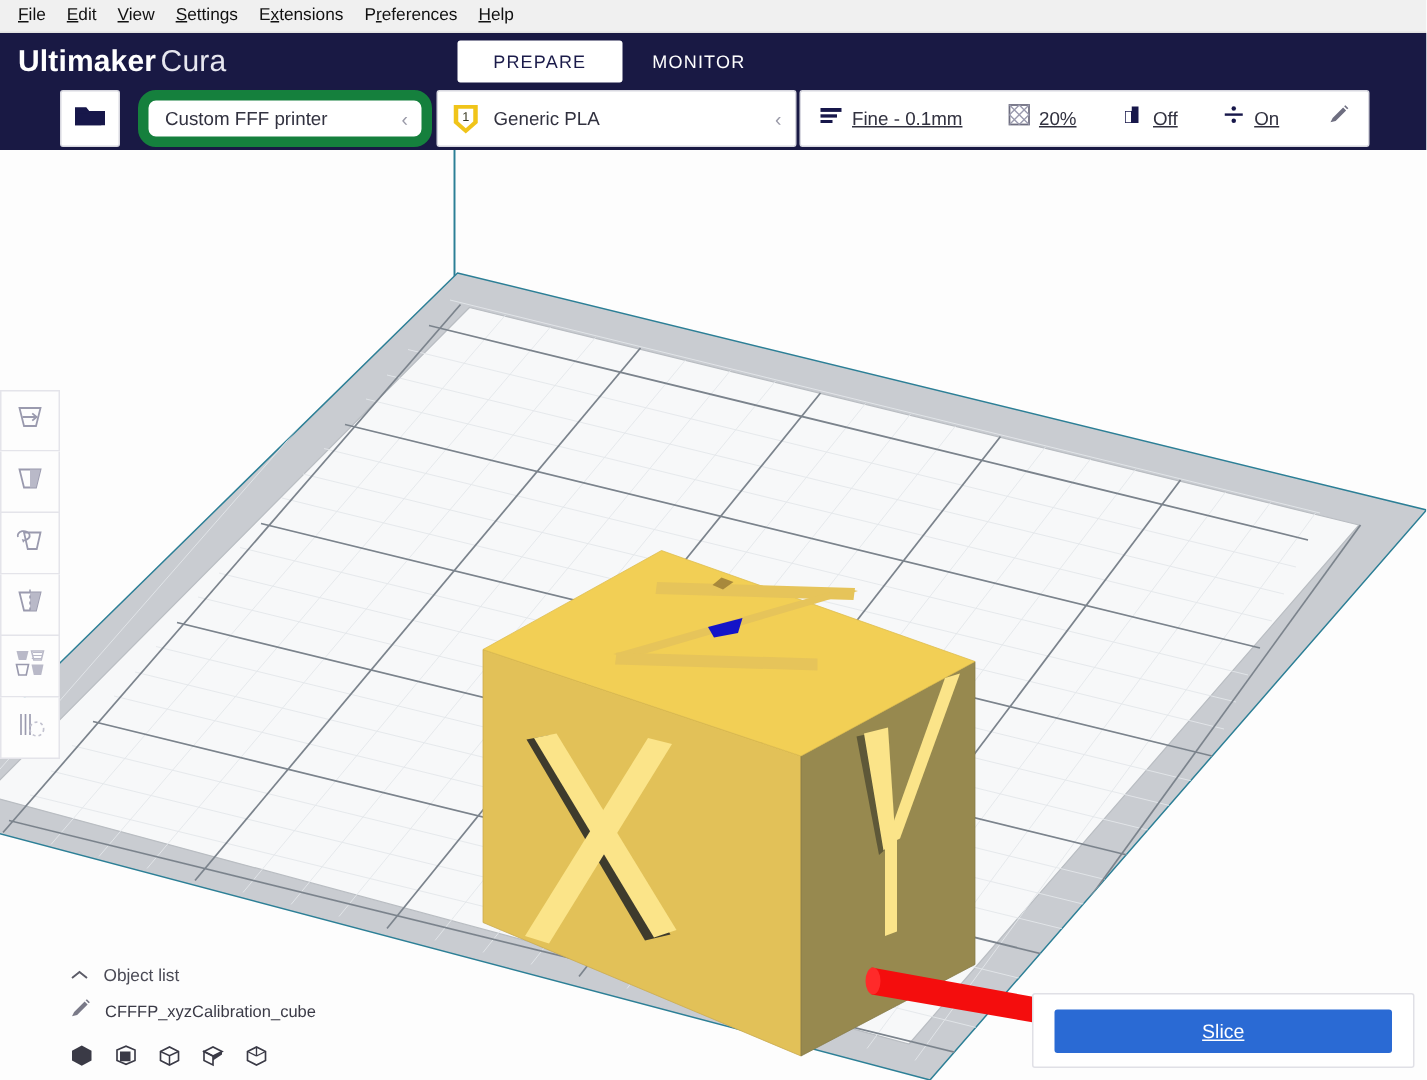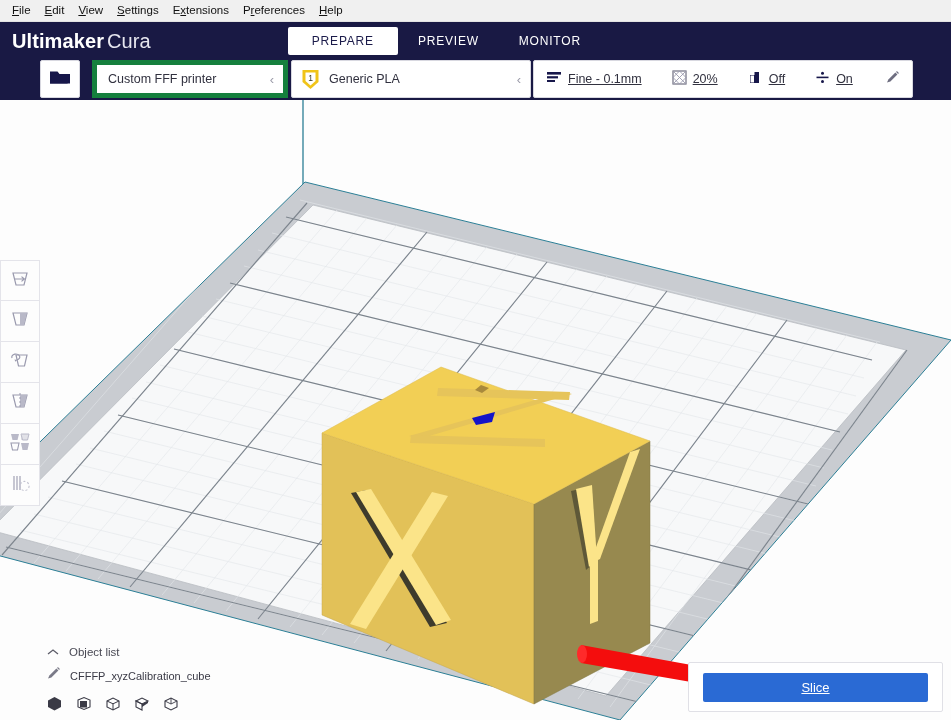--- a/index.html
+++ b/index.html
@@ -18,21 +18,21 @@
   }
   .menu-item {
     font-size: 11.5px; color: #111; padding: 2px 7px 3px 7px;
     cursor: default; line-height: 14px; white-space: nowrap;
   }
   .menu-item u { text-decoration: underline; text-underline-offset: 1px; }
 
   
   .header {
     position: absolute; top: 22px; left: 0; width: 951px; height: 38px;
-    background: #191944; display: flex; align-items: center; z-index: 35;
+    background: #191944; display: flex; align-items: center; z-index: 35; gap: 17px;
   }
   .brand {
     font-size: 20px; color: #ffffff; margin-left: 12px;
     letter-spacing: .1px; white-space: nowrap;
   }
   .brand b { font-weight: bold; }
   .brand span.light { font-weight: normal; color: #e6e6ef; margin-left: 3px; }
 
   .tabs { display: flex; align-items: center; margin-left: 137px; height: 100%; }
   .tab {
@@ -60,21 +60,21 @@
     background: #191944; z-index: 34;
   }
   .open-btn {
     position: absolute; left: 40px; top: 60px; width: 40px; height: 38px;
     background: #ffffff; border: 1px solid #d8d8e0; border-radius: 2px;
     display: flex; align-items: center; justify-content: center; cursor: pointer;
     z-index: 36;
   }
   .printer-sel {
     position: absolute; left: 92px; top: 60px; width: 196px; height: 38px;
-    background: #ffffff; border: 5px solid #15803d; border-radius: 0;
+    background: #ffffff; border: 7px solid #15803d; border-radius: 12px;
     display: flex; align-items: center; cursor: pointer; z-index: 36; gap: 10px;
   }
   .printer-sel .label { font-size: 12.5px; color: #31313f; margin-left: 11px; flex: 1; }
   .material-sel {
     position: absolute; left: 291px; top: 60px; width: 240px; height: 38px;
     background: #ffffff; border: 1px solid #d8d8e0; border-radius: 2px;
     display: flex; align-items: center; cursor: pointer; z-index: 36;
   }
   .material-sel .label { font-size: 12.5px; color: #31313f; margin-left: 9px; flex: 1; }
   .chev { font-size: 13px; color: #9a9aa8; margin-right: 9px; }
@@ -152,21 +152,20 @@
     <div class="menu-item"><span></span><u>H</u><span>elp</span></div>
   </div>
 
   <div class="header">
     <div class="brand">
       <b>Ultimaker</b><span class="light">Cura</span>
     </div>
 
     <div class="tabs">
       <div class="tab active">PREPARE</div>
-      <div class="tab">PREVIEW</div>
       <div class="tab">MONITOR</div>
     </div>
 
   </div>
 
   <div class="configbar"></div>
 
   <div class="open-btn">
     <span>
       <svg width="22" height="18" viewBox="0 0 22 18">

